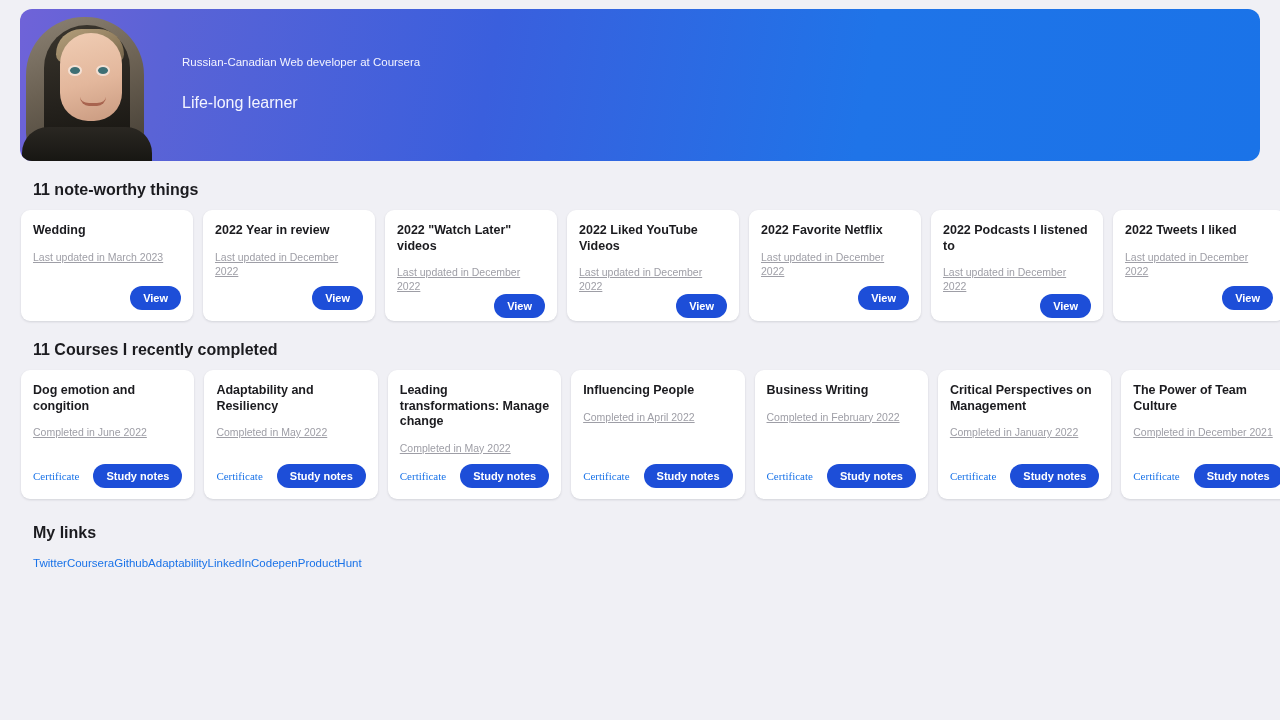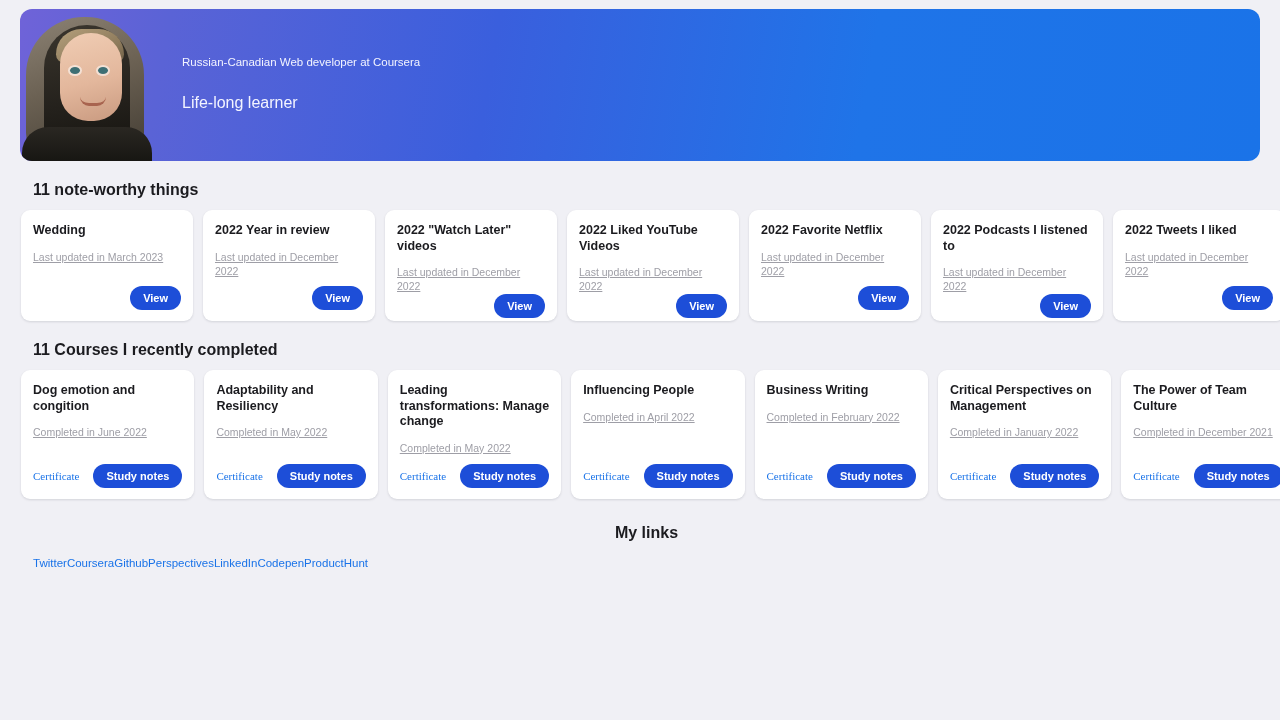--- a/index.html
+++ b/index.html
@@ -191,21 +191,20 @@
     white-space: nowrap;
     font-family: Liberation Serif, serif;
   }
 
   
   .links-title {
     font-size: 16px;
     font-weight: 700;
     margin: 25px 0 0 13px;
     color: #1b1b1f;
-    text-align: center;
   }
   .links-row {
     display: flex;
     margin: 15px 0 0 13px;
   }
   .links-row a {
     color: #1a73e8;
     font-size: 11.5px;
     text-decoration: none;
     cursor: pointer;
@@ -346,19 +345,19 @@
           <button class="btn-pill">Study notes</button>
         </div>
       </div>
     </div>
 
   <div class="links-title">My links</div>
   <div class="links-row" id="links-row">
       <a>Twitter</a>
       <a>Coursera</a>
       <a>Github</a>
-      <a>Perspectives</a>
+      <a>Adaptability</a>
       <a>LinkedIn</a>
       <a>Codepen</a>
       <a>ProductHunt</a>
     </div>
 
 </div>
 
 </body></html>

